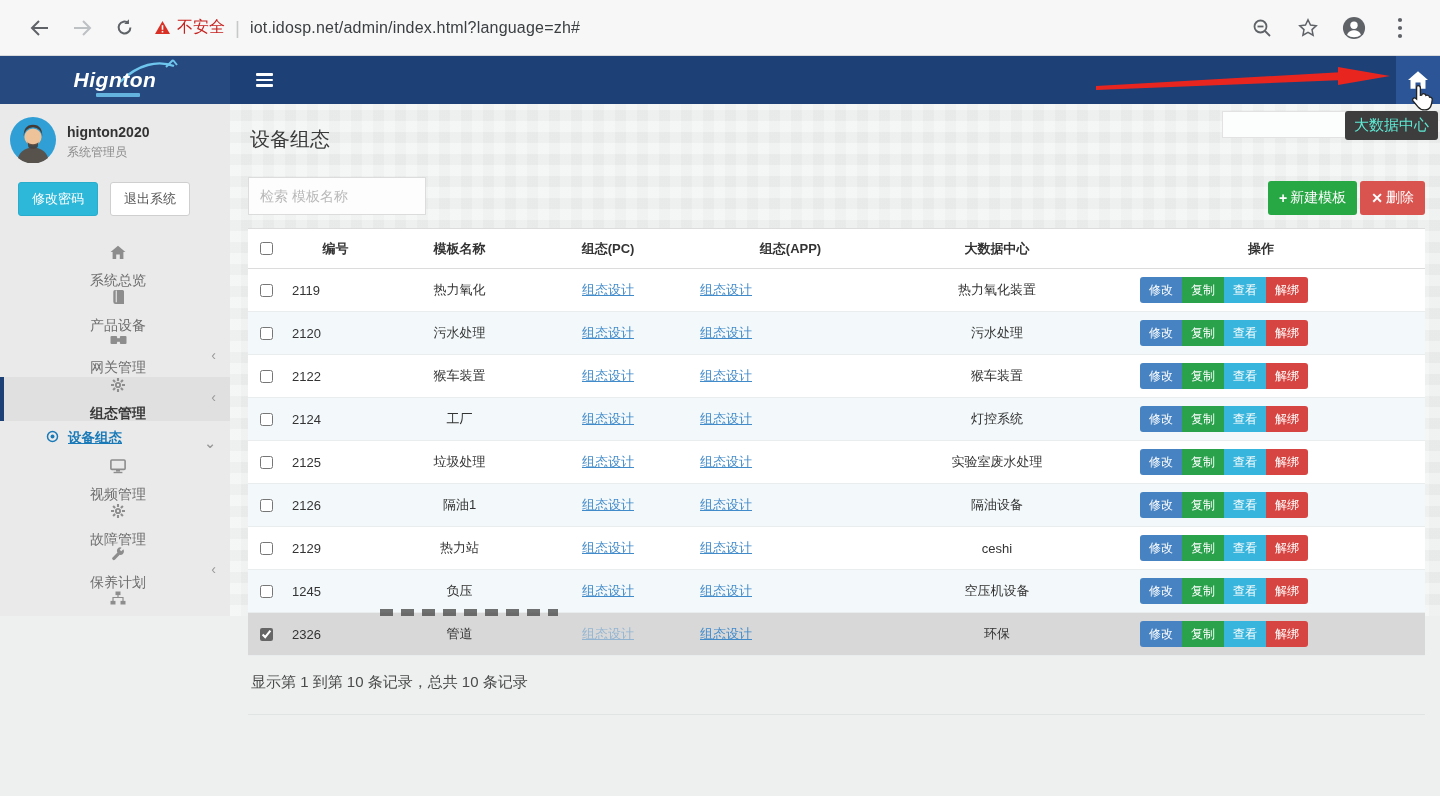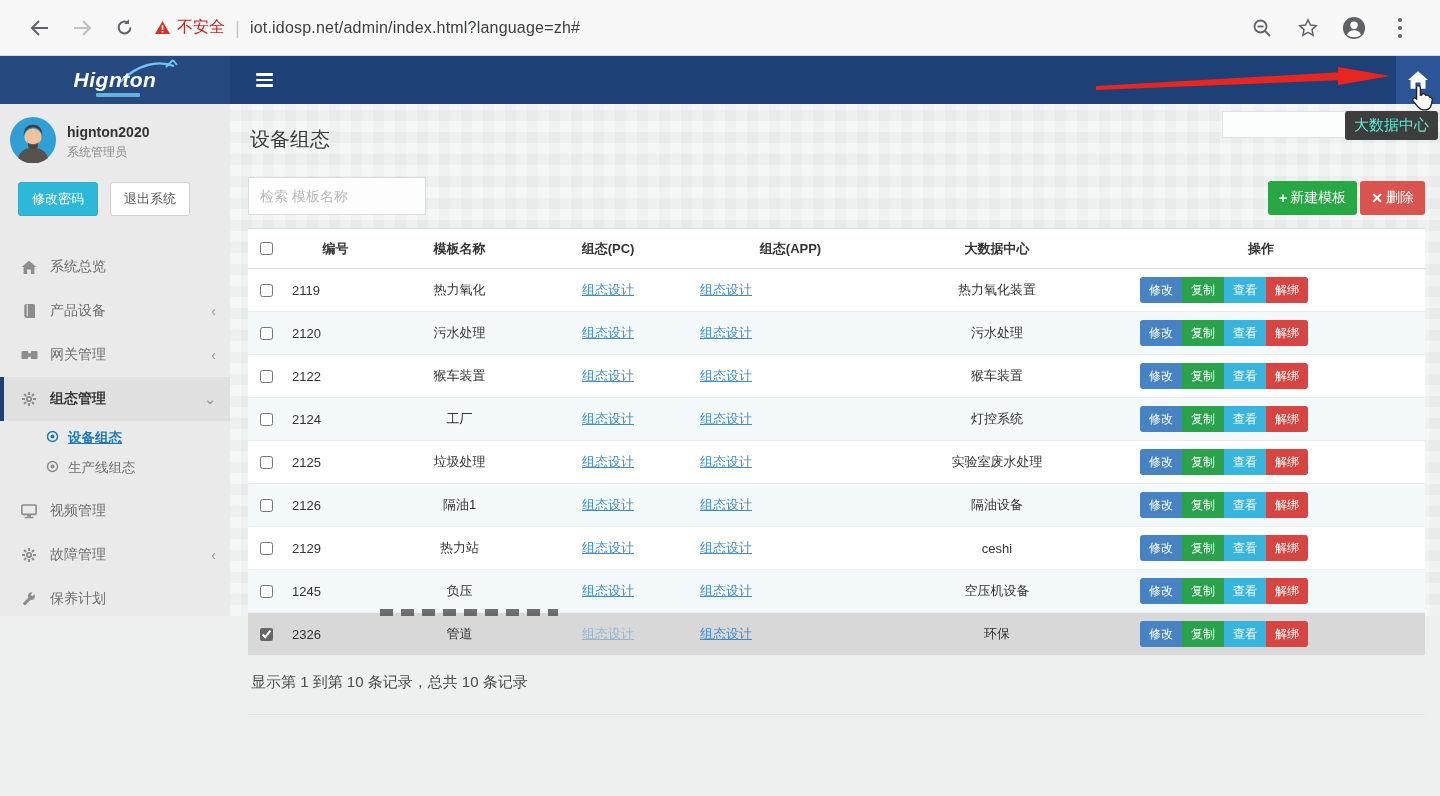--- a/index.html
+++ b/index.html
@@ -39,21 +39,21 @@
   .app { display:flex; height:512px; }
   
   .sidebar { width:230px; background:#eaeaea; flex:0 0 230px; overflow:hidden; }
   .profile { display:flex; align-items:center; gap:11px; padding:13px 12px 2px 10px; }
   .p-name { font-size:14px; font-weight:bold; color:#333; }
   .p-role { font-size:12px; color:#8a8a8a; margin-top:4px; }
   .side-btns { display:flex; gap:12px; padding:13px 12px 0 18px; }
   .btn-cyan { background:#2db8da; border:1px solid #28adcd; color:#fff; font-size:13px; padding:7px 13px; border-radius:3px; cursor:pointer; }
   .btn-white { background:#fff; border:1px solid #cfcfcf; color:#555; font-size:13px; padding:7px 13px; border-radius:3px; cursor:pointer; }
   .menu { list-style:none; margin:29px 0 0 0; padding:0; }
-  .menu-item { height:44px; display:flex; align-items:center; gap:12px; padding:0 14px 0 20px; font-size:14px; color:#6e6e6e; cursor:pointer; }
+  .menu-item { height:44px; display:flex; align-items:center; gap:12px; padding:0 14px 0 20px; font-size:14px; color:#6e6e6e; cursor:pointer;flex-direction:column; }
   .menu-item .m-ic { width:18px; display:flex; justify-content:center; }
   .menu-item .chev { margin-left:auto; color:#9a9a9a; font-size:14px; }
   .menu-item.active { background:#e0e0e0; border-left:4px solid #1d4077; padding-left:16px; color:#3a3a3a; font-weight:bold; }
   .submenu { list-style:none; margin:0; padding:2px 0 6px 0; }
   .submenu-item { height:30px; display:flex; align-items:center; gap:9px; padding-left:46px; font-size:13.5px; color:#6e6e6e; cursor:pointer; }
   .submenu-item.on { color:#1a7ab8; font-weight:bold; }
   .submenu-item.on .sub-label { text-decoration:underline; }
   
   .main {
     flex:1; position:relative; padding:13px 15px 0 18px;
@@ -259,27 +259,20 @@
           <span class="chev">⌄</span>
         </li>
         <ul class="submenu">
           <li class="submenu-item on">
             <span><svg width="13" height="13" viewBox="0 0 14 14">
                 <circle cx="7" cy="7" r="5.4" fill="none" stroke="#1a7ab8" stroke-width="1.6"></circle>
                 <circle cx="7" cy="7" r="2.1" fill="#1a7ab8"></circle>
               </svg></span>
             <span class="sub-label">设备组态</span>
           </li>
-          <li class="submenu-item">
-            <span><svg width="13" height="13" viewBox="0 0 14 14">
-                <circle cx="7" cy="7" r="5.4" fill="none" stroke="#8d8d8d" stroke-width="1.6"></circle>
-                <circle cx="7" cy="7" r="2.1" fill="#8d8d8d"></circle>
-              </svg></span>
-            <span class="sub-label">生产线组态</span>
-          </li>
         </ul>
         <li class="menu-item">
           <span class="m-ic">
             <svg width="16" height="15" viewBox="0 0 16 15">
               <rect x="0.9" y="1" width="14.2" height="9.4" rx="1" fill="none" stroke="#8d8d8d" stroke-width="1.6"></rect>
               <rect x="6" y="10.8" width="4" height="1.8" fill="#8d8d8d"></rect>
               <rect x="3.6" y="12.8" width="8.8" height="1.4" fill="#8d8d8d"></rect>
             </svg>
           </span>
           <span>视频管理</span>

